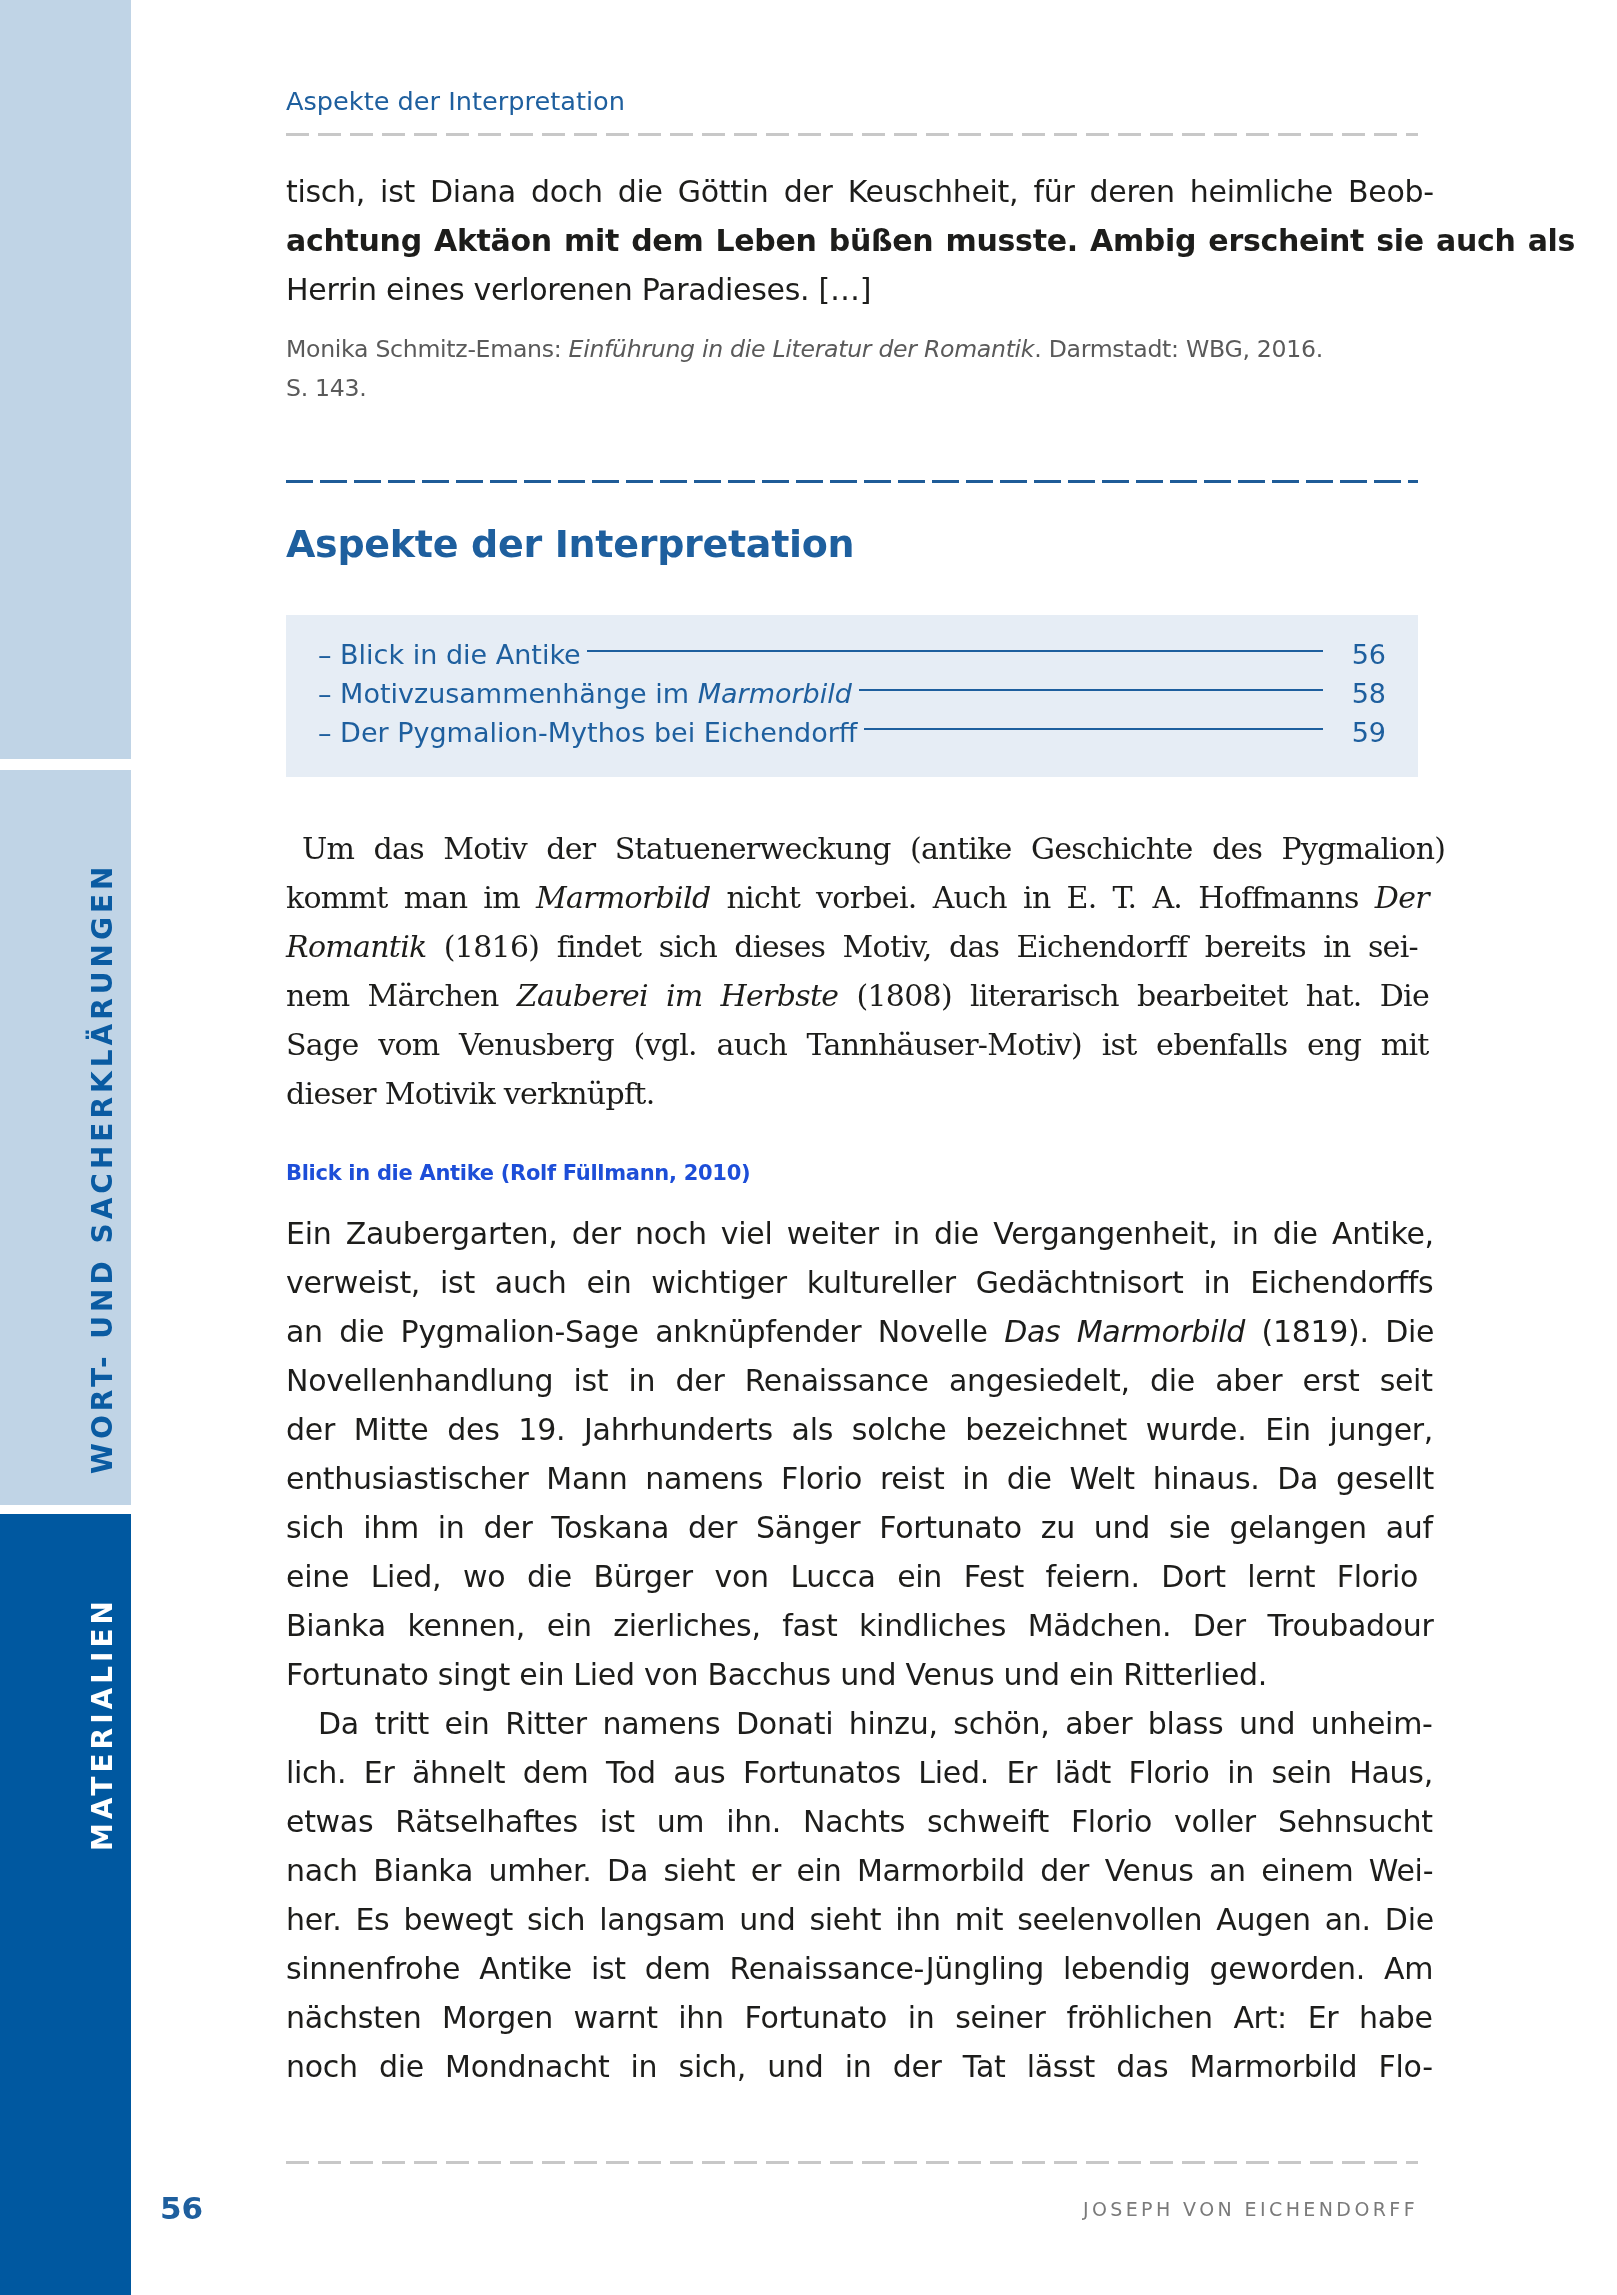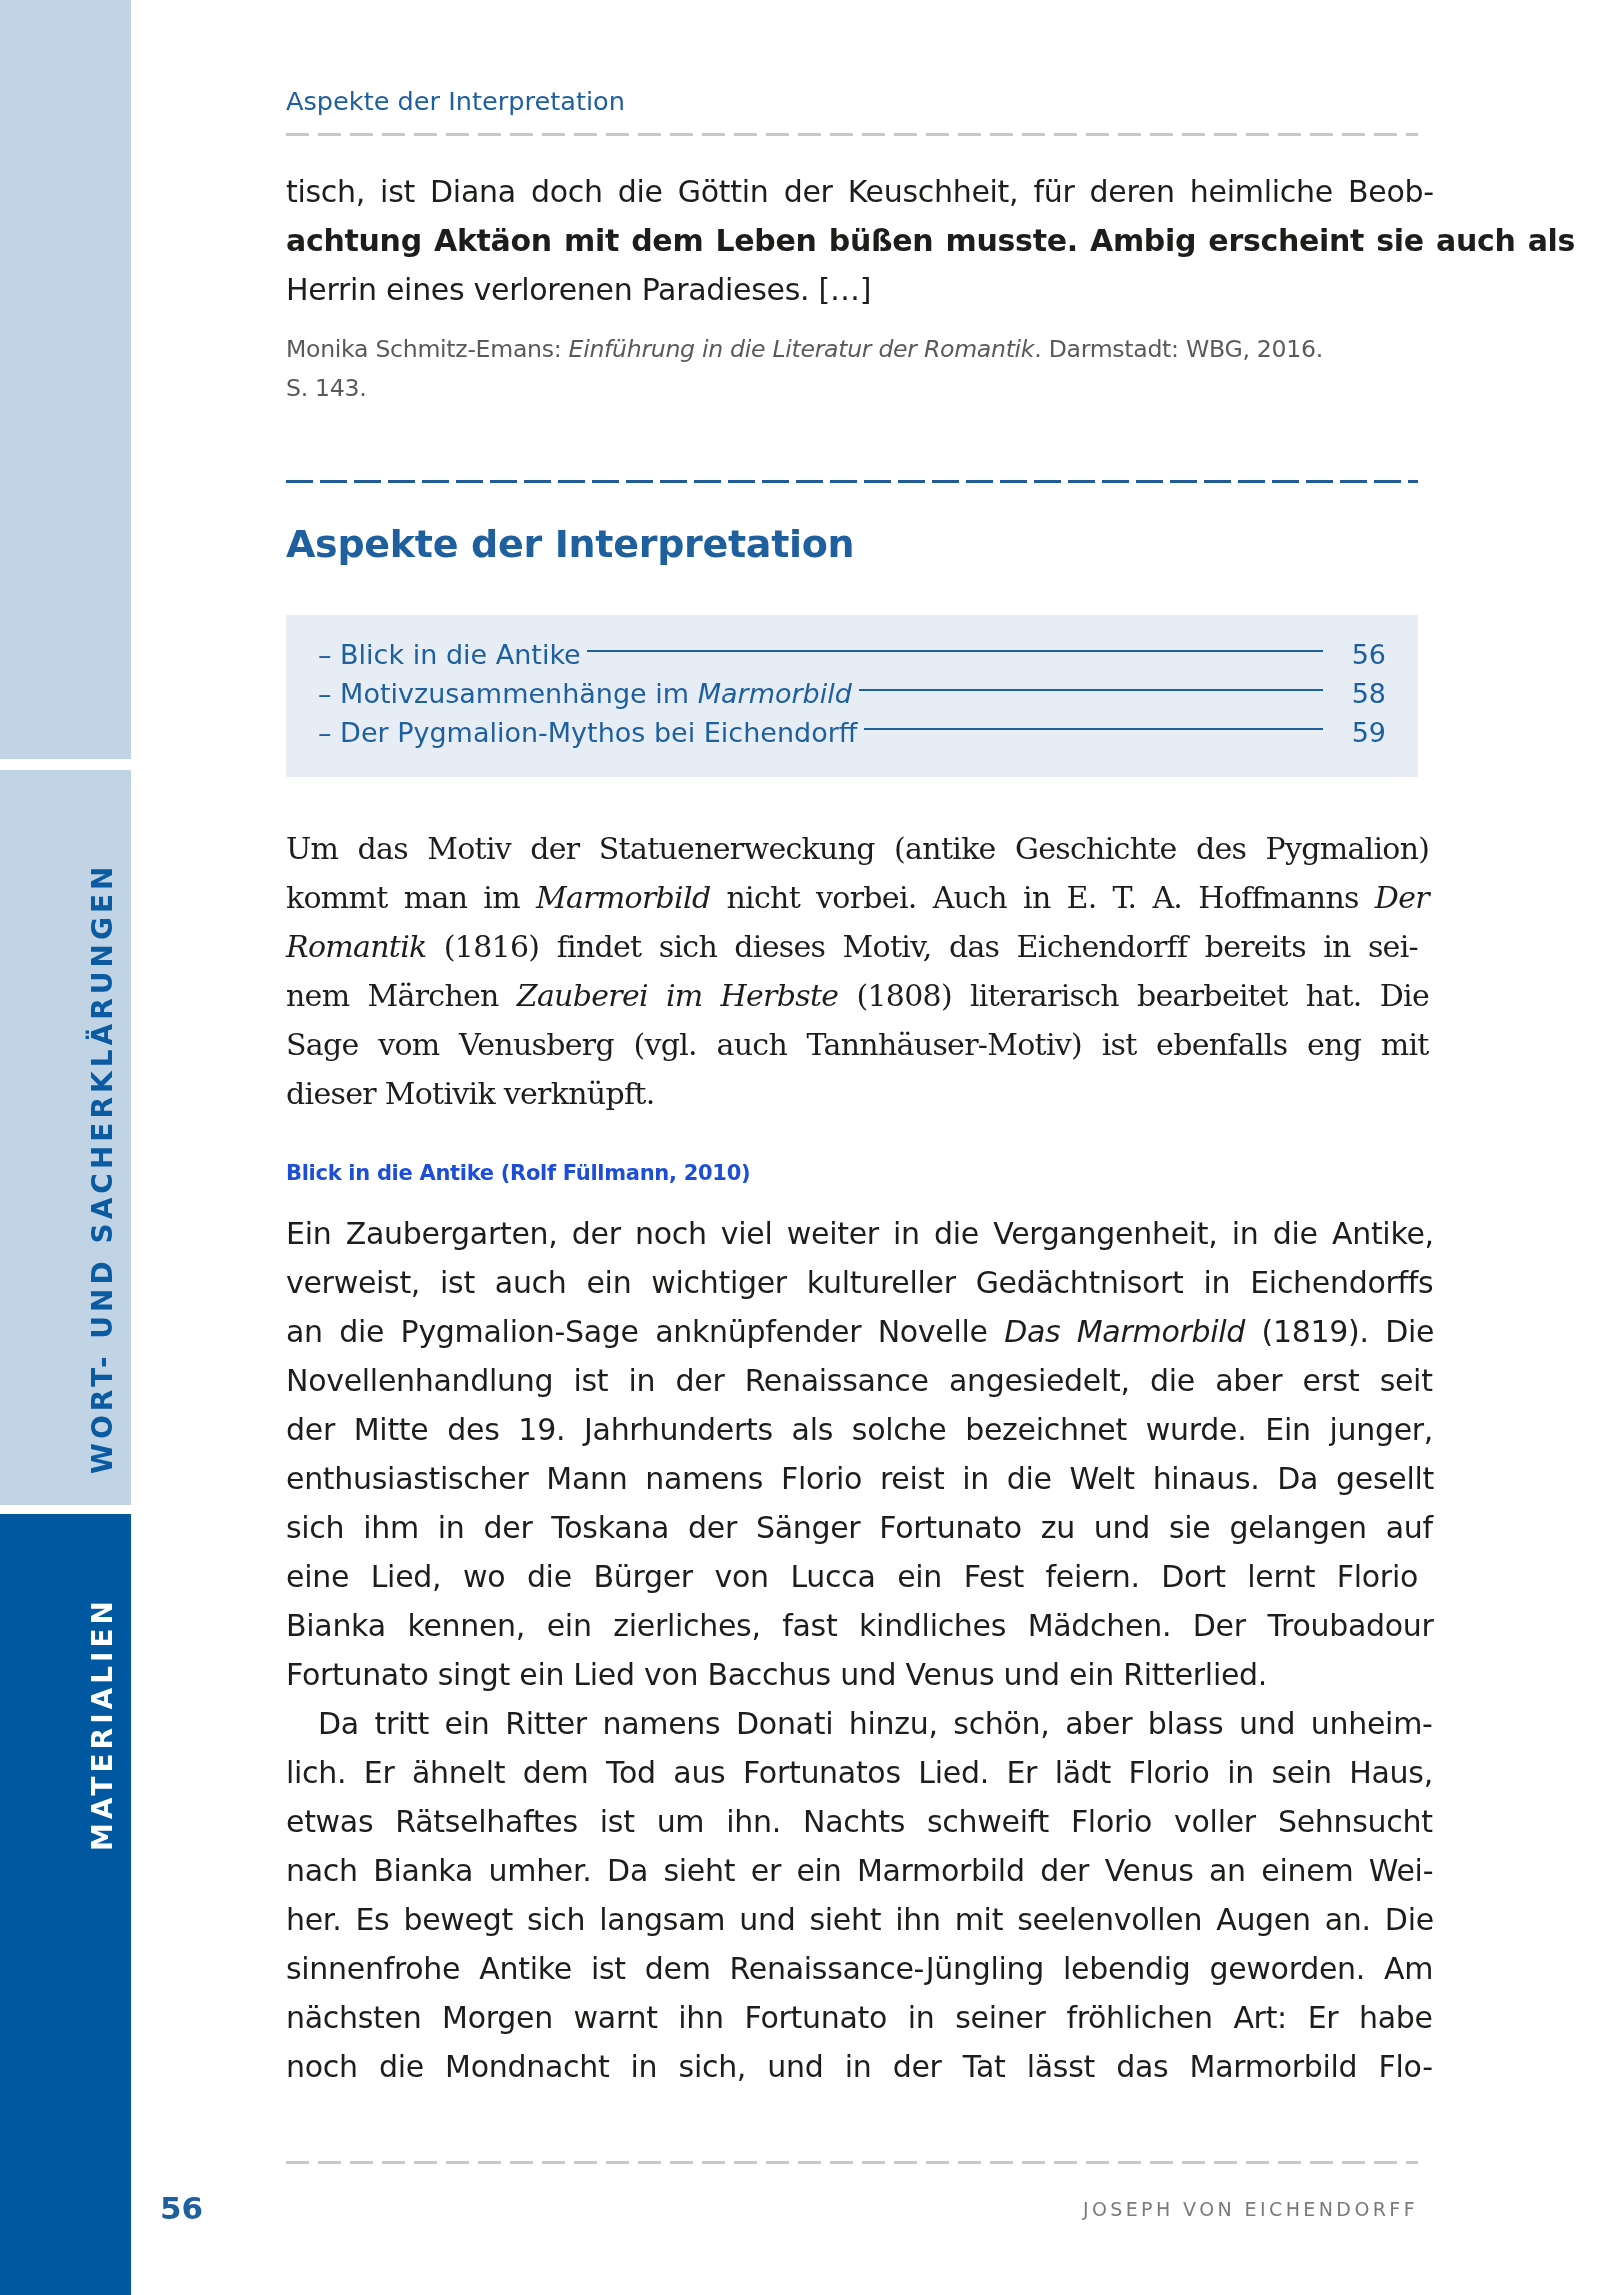--- a/index.html
+++ b/index.html
@@ -155,21 +155,21 @@
     <span class="toc-page">58</span>
   </div>
   <div class="toc-item" style="top:98px">
     <span class="toc-label"><span>– </span><span>Der Pygmalion-Mythos bei Eichendorff</span><i></i></span>
     <span class="toc-leader"></span>
     <span class="toc-page">59</span>
   </div>
 </div>
 
 <div class="content" id="serif-para">
-  <span class="line" style="display: block; word-spacing: 10.4px;">Um das Motiv der Statuenerweckung (antike Geschichte des Pygmalion)</span>
+  <span class="line" style="display: block; word-spacing: 10.4px; margin-left: 16px;">Um das Motiv der Statuenerweckung (antike Geschichte des Pygmalion)</span>
   <span class="line" style="display: block; word-spacing: 7.2px;"><span>kommt man im </span><i>Marmorbild</i><span> nicht vorbei. Auch in E. T. A. Hoffmanns </span><i>Der</i></span>
   <span class="line" style="display: block; word-spacing: 8px;"><i>Romantik</i><span> (1816) findet sich dieses Motiv, das Eichendorff bereits in sei-</span></span>
   <span class="line" style="display: block; word-spacing: 9.2px;"><span>nem Märchen </span><i>Zauberei im Herbste</i><span> (1808) literarisch bearbeitet hat. Die</span></span>
   <span class="line" style="display: block; word-spacing: 10.7px;">Sage vom Venusberg (vgl. auch Tannhäuser-Motiv) ist ebenfalls eng mit</span>
   <span class="line last" style="display: block;">dieser Motivik verknüpft.</span>
 </div>
 
 <div class="content" id="subheading">Blick in die Antike (Rolf Füllmann, 2010)</div>
 
 <div class="content sans-body" id="body-para">

